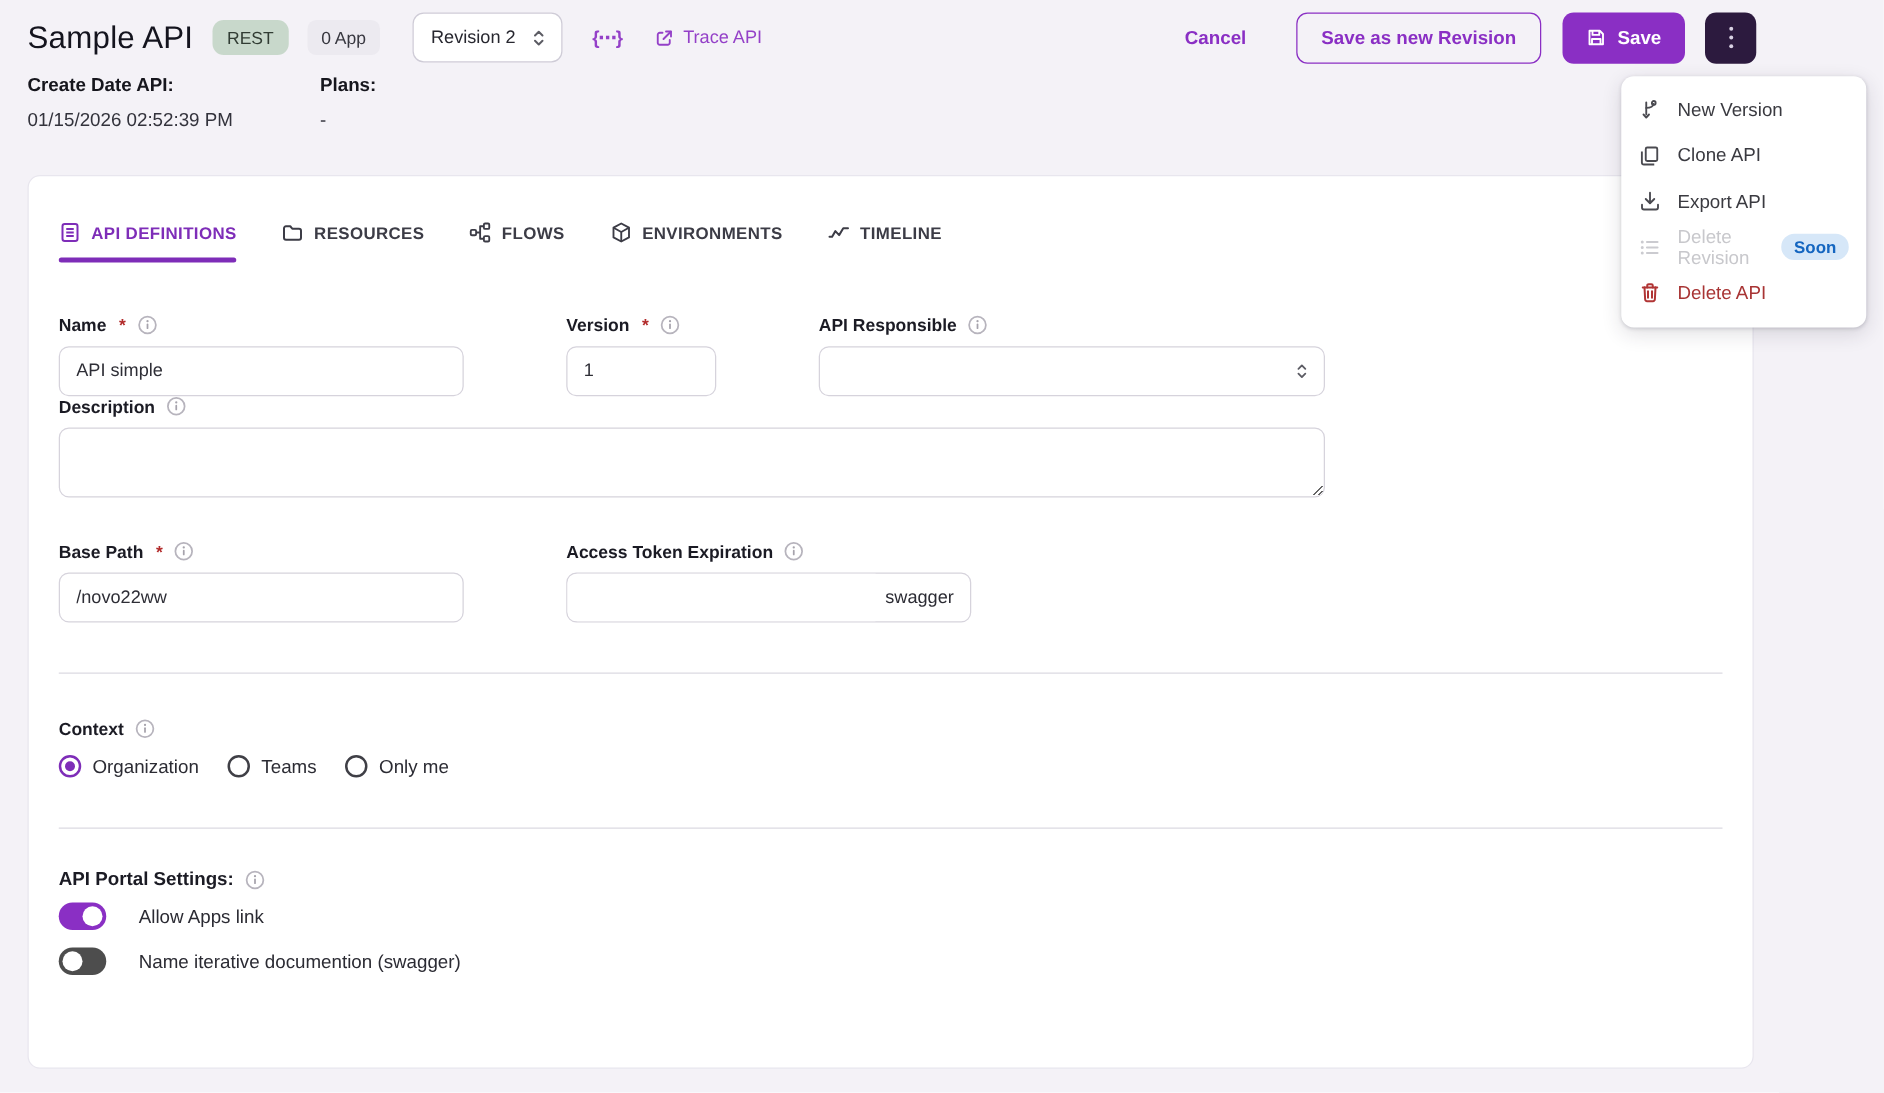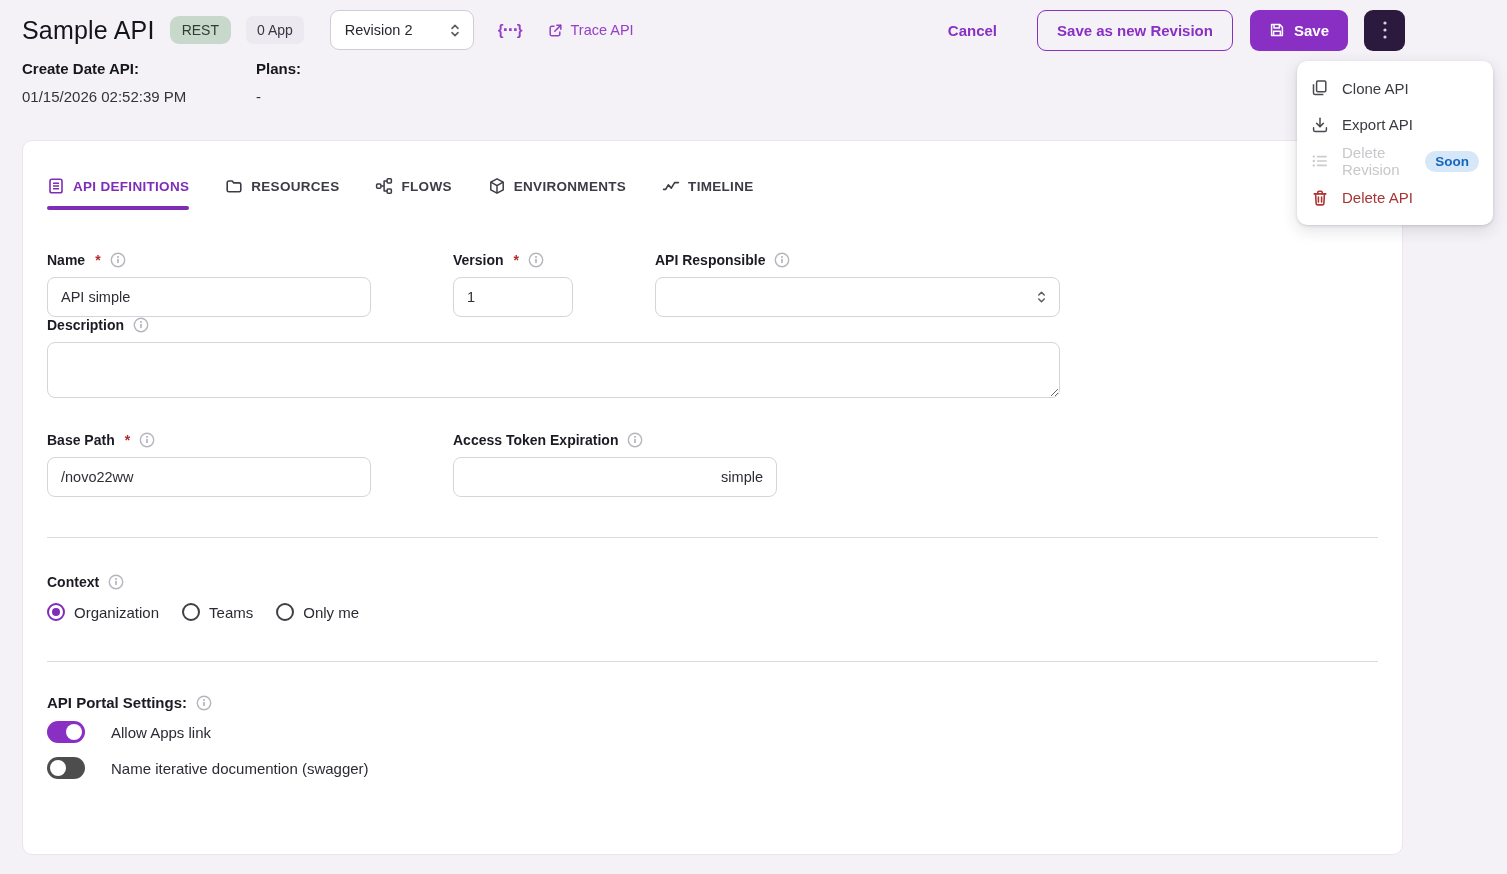--- a/index.html
+++ b/index.html
@@ -8,21 +8,21 @@
     font-family:"Liberation Sans","DejaVu Sans",sans-serif;
     background:#F4F2F7; color:#1b1b24; position:relative; overflow:hidden;
   }
   svg { display:block; }
 
   
   .header-row1 { position:absolute; left:22px; top:10px; width:1383px; height:40px; display:flex; align-items:center; }
   .page-title { font-size:25px; font-weight:500; color:#14141e; letter-spacing:.2px; }
   .badge-rest { background:#C8D8CB; color:#313c33; font-size:14px; padding:6px 12px; border-radius:9px; margin-left:15px; }
   .badge-app  { background:#ECEAF0; color:#37373f; font-size:14px; padding:6px 11px; border-radius:7px; margin-left:15px; }
-  .rev-select { margin-left:26px; width:144px; height:40px; background:#fff; border:1px solid #cfccd7; border-radius:9px;
+  .rev-select { margin-left:26px; width:120px; height:40px; background:#fff; border:1px solid #cfccd7; border-radius:9px;
                 display:flex; align-items:center; justify-content:space-between; padding:0 12px 0 14px;
                 font-size:14.5px; color:#27272f; cursor:pointer; }
   .code-icon { margin-left:24px; color:#9440C8; font-size:15px; font-weight:700; letter-spacing:-1px; cursor:pointer; }
   .trace-link { margin-left:26px; display:flex; align-items:flex-end; gap:8px; color:#9440C8; font-size:14.5px; font-weight:500; cursor:pointer; }
   .cancel-link { margin-left:auto; color:#8A2FC4; font-weight:700; font-size:15px; cursor:pointer; margin-right:40px; }
   .btn-outline { border:1.5px solid #8A2FC4; color:#8A2FC4; font-weight:700; font-size:15px; height:41px; padding:0 19px;
                  border-radius:9px; background:transparent; display:flex; align-items:center; cursor:pointer; }
   .btn-primary { margin-left:17px; background:#8A2FC4; color:#fff; font-weight:700; font-size:15px; height:41px; padding:0 19px;
                  border-radius:9px; display:flex; align-items:center; gap:9px; cursor:pointer; border:none; }
   .btn-kebab { margin-left:16px; width:41px; height:41px; border-radius:9px; background:#2C1A3E; display:flex;
@@ -279,21 +279,21 @@
           <span class="info">
               <svg width="16" height="16" viewBox="0 0 16 16">
                 <circle cx="8" cy="8" r="6.7" fill="none" stroke="#b7b4bd" stroke-width="1.4"></circle>
                 <circle cx="8" cy="4.9" r="0.9" fill="#a6a3ac"></circle>
                 <rect x="7.3" y="6.8" width="1.4" height="4.4" rx="0.7" fill="#a6a3ac"></rect>
               </svg>
             </span>
         </div>
         <div class="suffix-box">
           <input value="" style="">
-          <span class="suffix">simple</span>
+          <span class="suffix">swagger</span>
         </div>
       </div>
     </div>
 
     <div class="divider" style="margin-top:40px;"></div>
 
     <div style="margin-top:36px;">
       <div class="flabel" style="margin-bottom:0;">
         <span>Context</span>
         <span class="info">
@@ -345,20 +345,31 @@
           </span>
         <span class="toggle-label">Name iterative documention (swagger)</span>
       </div>
     </div>
   </div>
 </div>
 
 <div class="menu">
   <div class="menu-item">
     <span>
+        <svg width="18" height="18" viewBox="0 0 18 18" fill="none" stroke="#4a4a50" stroke-width="1.5" stroke-linecap="round" stroke-linejoin="round">
+          <path d="M6 3v9.4"></path>
+          <path d="M3.8 12.6L6 15l2.2-2.4"></path>
+          <path d="M6 7.3c3.3 0 5.5-1.2 5.8-3.2"></path>
+          <circle cx="12" cy="3.3" r="1.5"></circle>
+        </svg>
+      </span>
+    <span>New Version</span>
+  </div>
+  <div class="menu-item">
+    <span>
         <svg width="18" height="18" viewBox="0 0 18 18" fill="none" stroke="#4a4a50" stroke-width="1.5" stroke-linejoin="round">
           <rect x="5.6" y="2" width="9.2" height="10.8" rx="1.2"></rect>
           <path d="M12.4 15.6H4.2a1.7 1.7 0 0 1-1.7-1.7V5.2"></path>
         </svg>
       </span>
     <span>Clone API</span>
   </div>
   <div class="menu-item">
     <span>
         <svg width="18" height="18" viewBox="0 0 18 18" fill="none" stroke="#4a4a50" stroke-width="1.5" stroke-linecap="round" stroke-linejoin="round">

